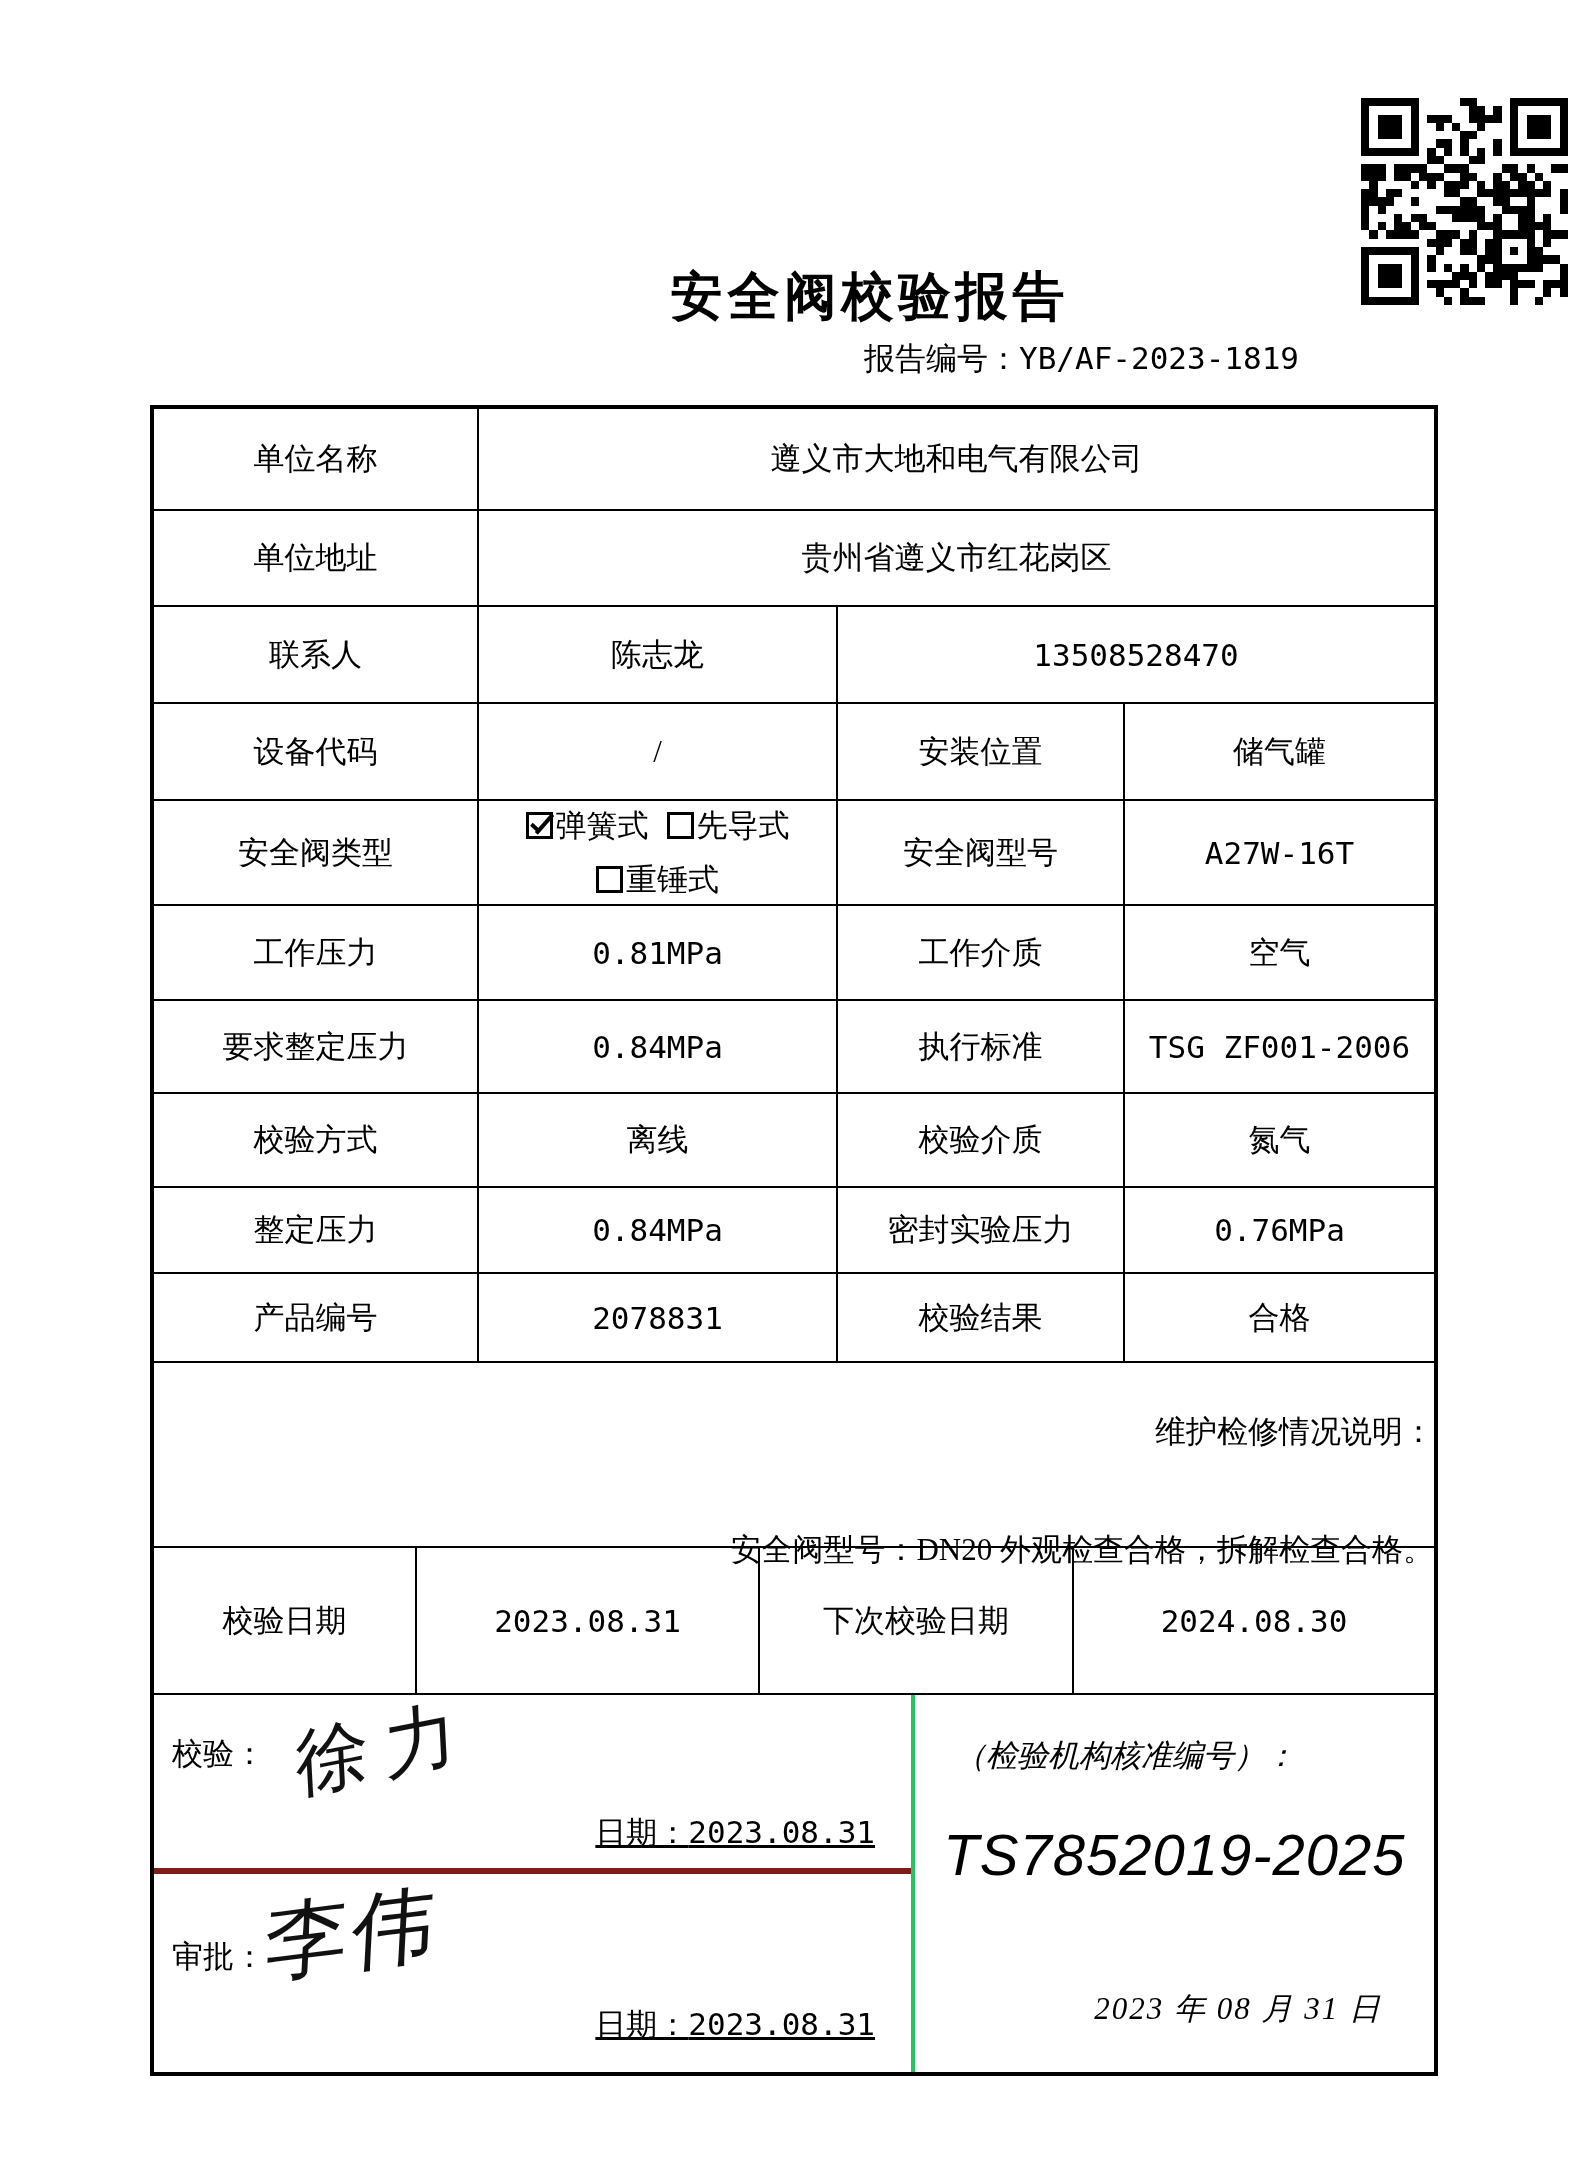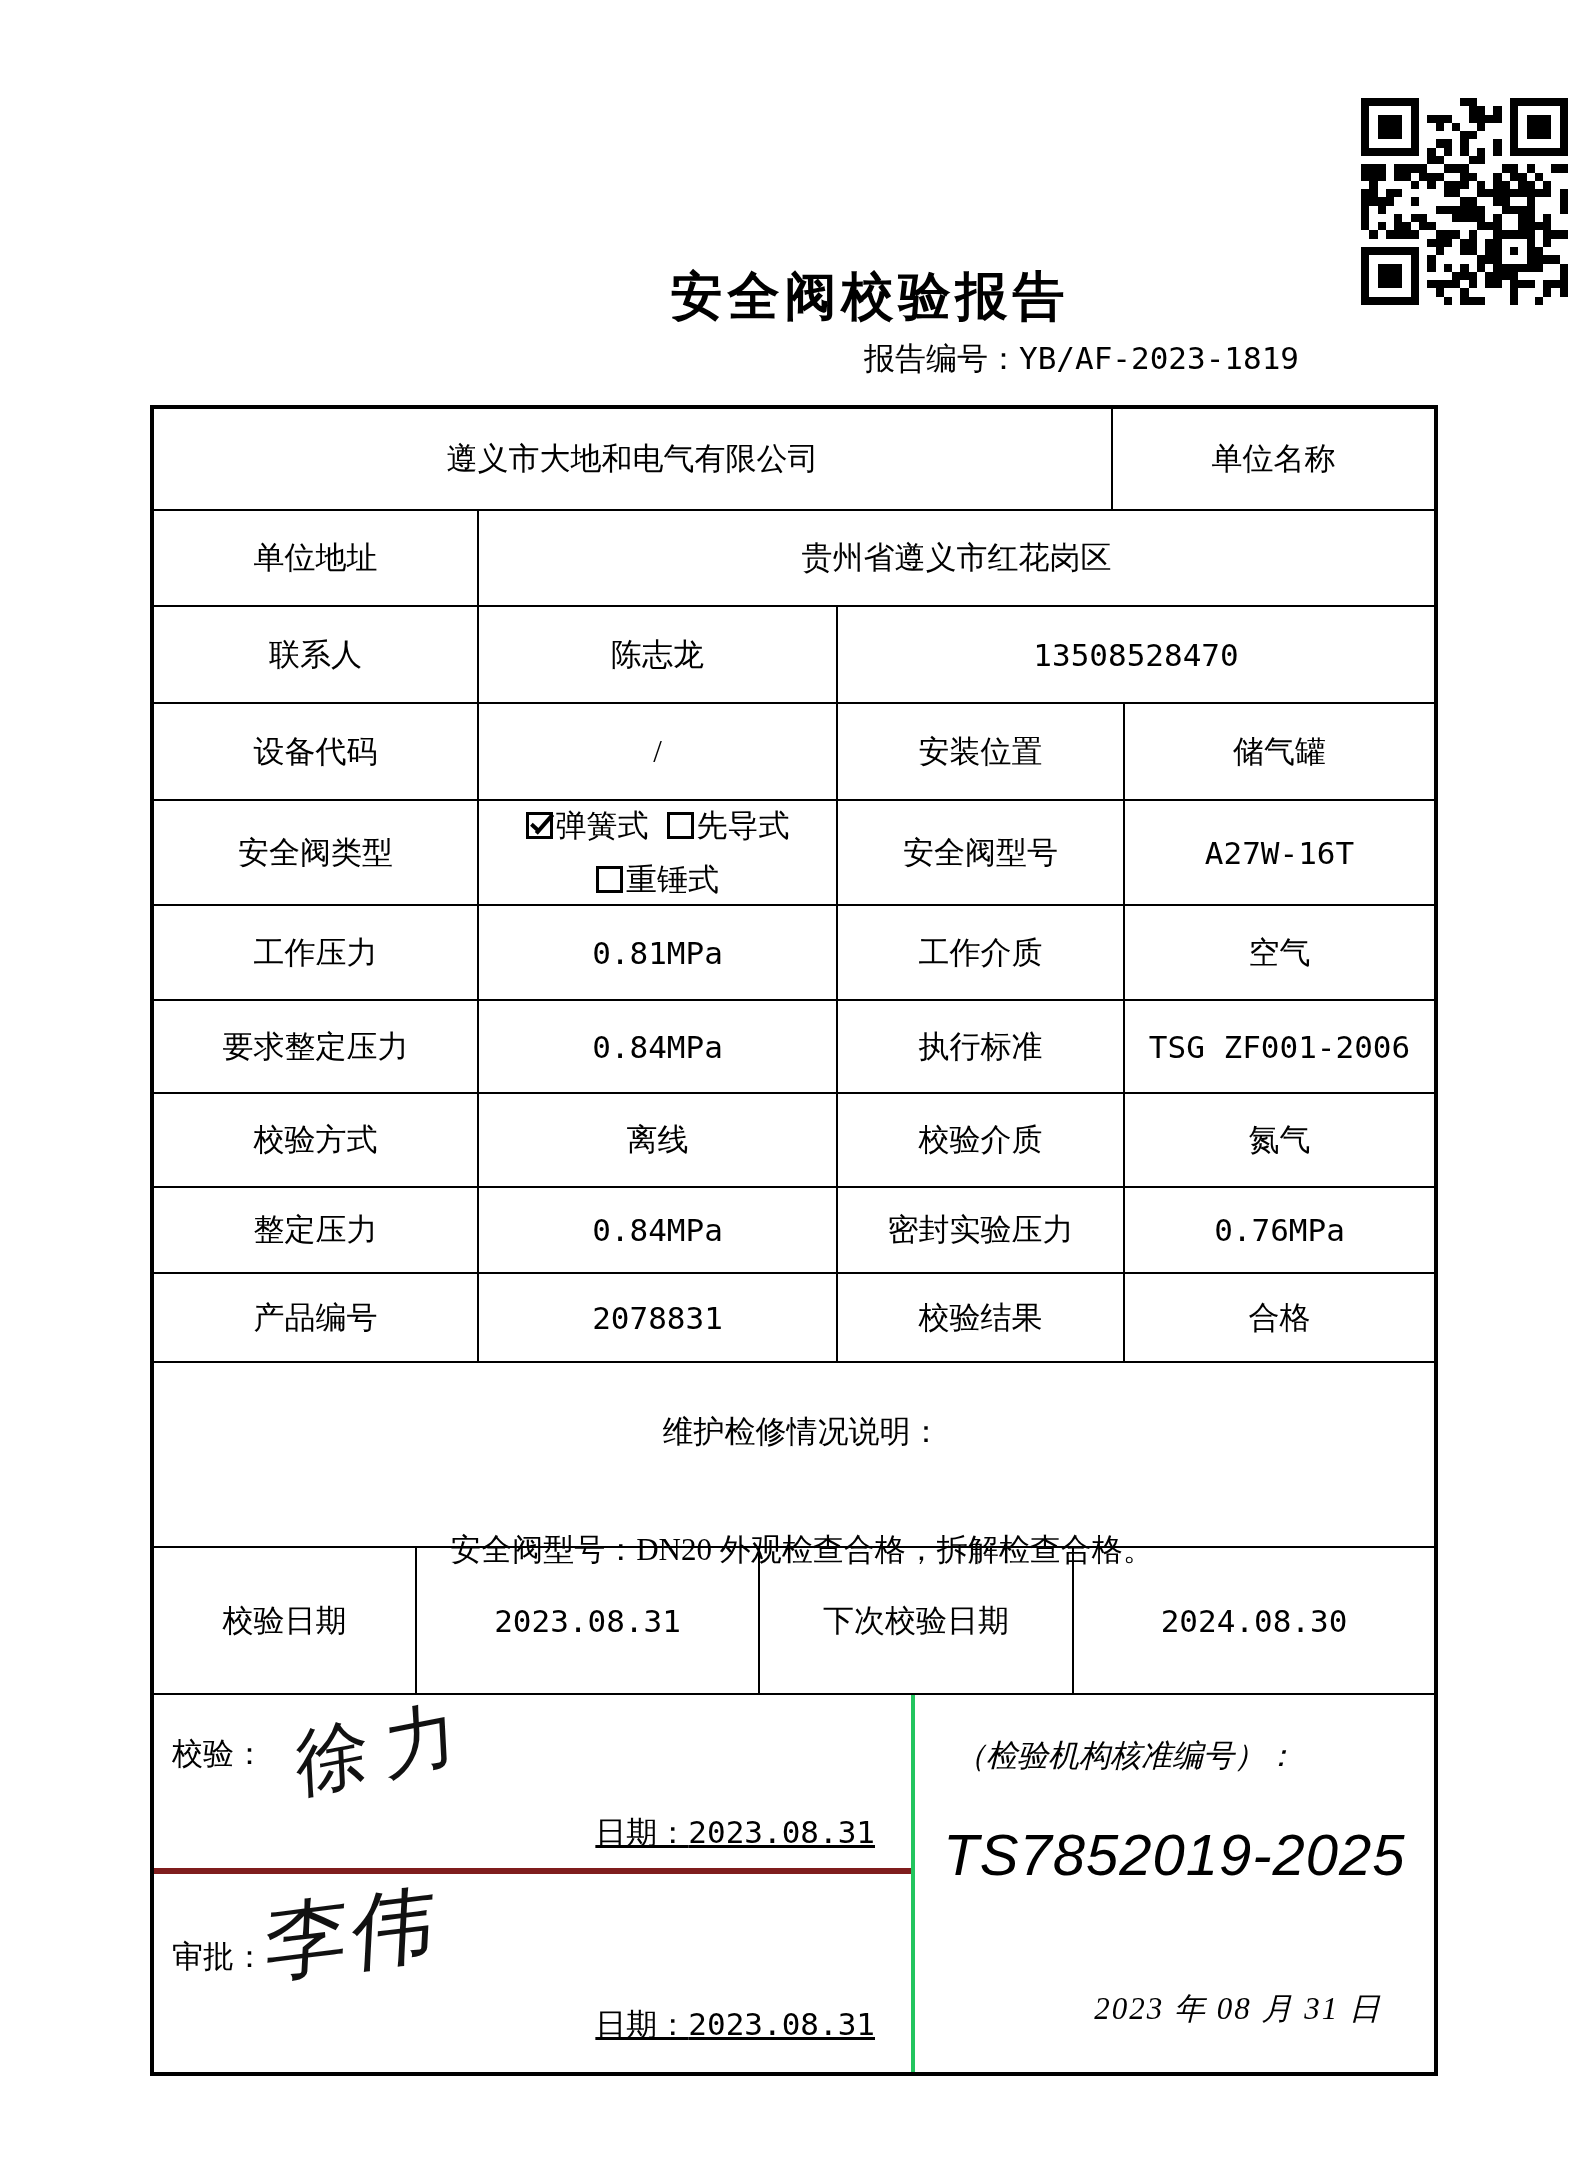--- a/index.html
+++ b/index.html
@@ -27,21 +27,21 @@
   .cell { display:flex; align-items:center; justify-content:center; font-size:31px; text-align:center; }
   .cell + .cell { border-left:2px solid #000; }
 
   .r1{height:100px}.r2{height:96px}.r3{height:97px}.r4{height:97px}.r5{height:105px}
   .r6{height:95px}.r7{height:93px}.r8{height:94px}.r9{height:86px}.r10{height:89px}
   .r11{height:185px}.r12{height:147px}.r13{height:379px}
 
   .c-label{width:323px}.c-v2{width:359px}.c-v3{width:287px}.c-last{flex:1}
   .d1{width:261px}.d2{width:343px}.d3{width:314px}
 
-  .mnt { display:block; padding:48px 0 0 16px; font-size:31px; text-align:center; }
+  .mnt { display:block; padding:48px 0 0 16px; font-size:31px; text-align:right; }
   .mnt .line2 { margin-top:76px; }
 
   .cbcell { flex-direction:column; gap:12px; }
   .cbline { display:flex; align-items:center; justify-content:center; }
   .cbgroup { display:flex; align-items:center; margin:0 9px; }
   .cb { position:relative; width:27px; height:27px; border:3px solid #000; flex:none; margin-right:3px; background:#fff; }
   .cb.on::before { content:""; position:absolute; left:1px; top:11px; width:11px; height:4px; background:#000; transform:rotate(42deg); }
   .cb.on::after  { content:""; position:absolute; left:3px; top:7px;  width:25px; height:4px; background:#000; transform:rotate(-49deg); }
 
   .sigL { width:757px; display:flex; flex-direction:column; }
@@ -396,22 +396,22 @@
       <rect x="21" y="24" width="1" height="1" fill="#000"></rect>
     </svg>
 
   <div class="title">安全阀校验报告</div>
 
   <div class="report-no"><span>报告编号：</span><span class="num">YB/AF-2023-1819</span></div>
 
   <div class="tbl">
 
     <div class="row r1">
+      <div class="cell c-label">单位名称</div>
       <div class="cell c-last">遵义市大地和电气有限公司</div>
-      <div class="cell c-label">单位名称</div>
     </div>
 
     <div class="row r2">
       <div class="cell c-label">单位地址</div>
       <div class="cell c-last">贵州省遵义市红花岗区</div>
     </div>
 
     <div class="row r3">
       <div class="cell c-label">联系人</div>
       <div class="cell c-v2">陈志龙</div>

